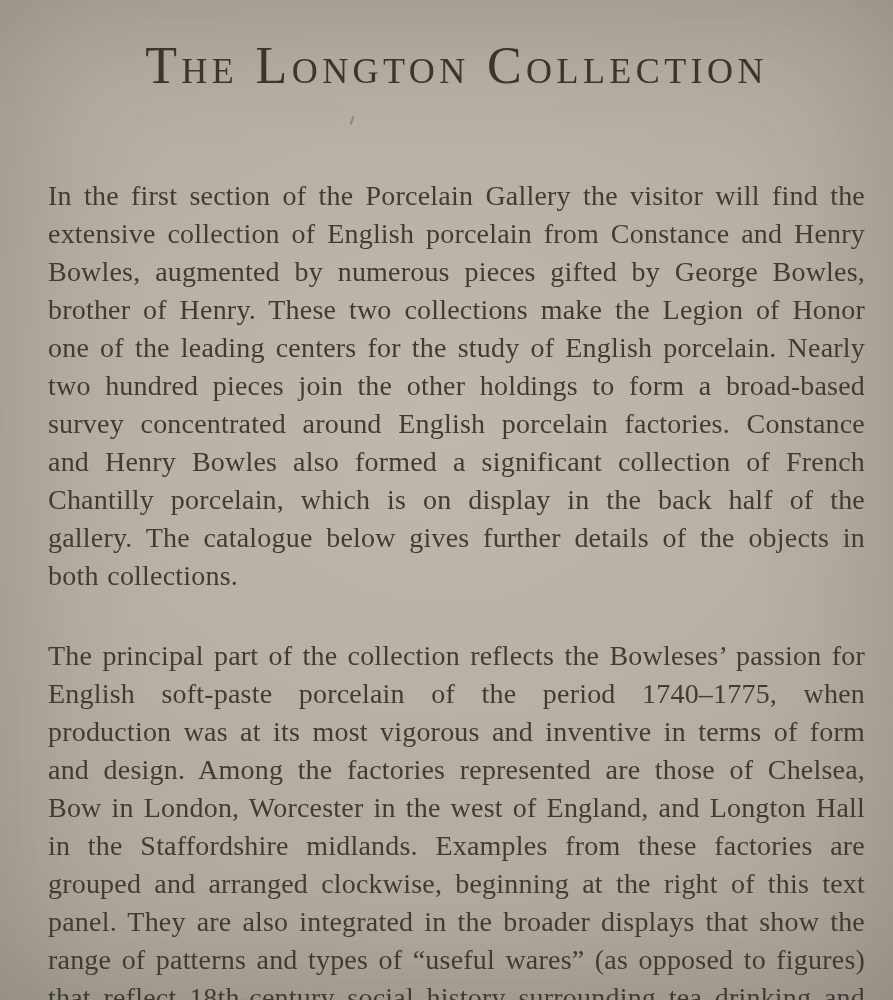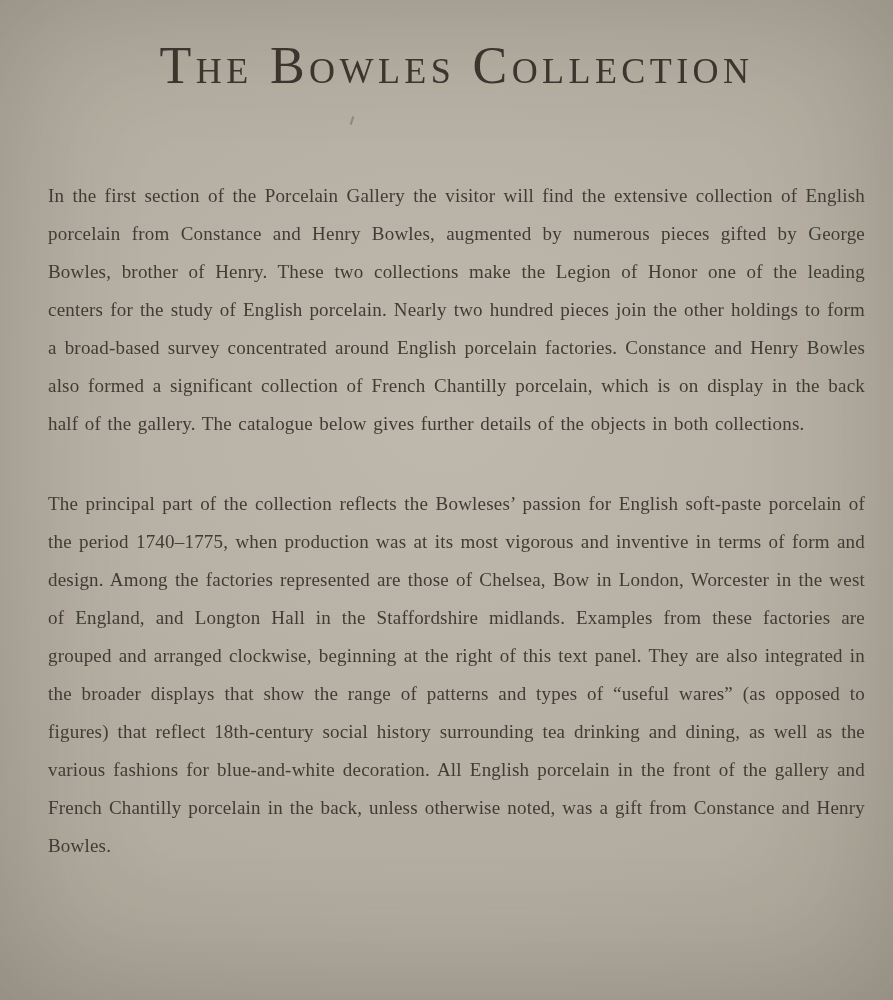--- a/index.html
+++ b/index.html
@@ -46,34 +46,34 @@
     height: 9px;
     background: #847d70;
     transform: rotate(18deg);
     border-radius: 1px;
     opacity: 0.8;
   }
   .panel-body {
     margin-top: 82px;
   }
   .panel-paragraph {
-    font-size: 19px;
+    font-size: 28px;
     line-height: 38px;
     color: var(--body-color);
     text-align: justify;
     letter-spacing: 0.2px;
     word-spacing: 1.5px;
   }
   .panel-paragraph + .panel-paragraph {
     margin-top: 42px;
   }
 </style>
 </head>
 <body>
 
 <div class="panel">
-  <h1 class="panel-title">The Bowles Collection</h1>
+  <h1 class="panel-title">The Longton Collection</h1>
   <span class="scratch-mark"></span>
   <div class="panel-body">
       <p class="panel-paragraph">In the first section of the Porcelain Gallery the visitor will find the extensive collection of English porcelain from Constance and Henry Bowles, augmented by numerous pieces gifted by George Bowles, brother of Henry. These two collections make the Legion of Honor one of the leading centers for the study of English porcelain. Nearly two hundred pieces join the other holdings to form a broad-based survey concentrated around English porcelain factories. Constance and Henry Bowles also formed a significant collection of French Chantilly porcelain, which is on display in the back half of the gallery. The catalogue below gives further details of the objects in both collections.</p>
       <p class="panel-paragraph">The principal part of the collection reflects the Bowleses’ passion for English soft-paste porcelain of the period 1740–1775, when production was at its most vigorous and inventive in terms of form and design. Among the factories represented are those of Chelsea, Bow in London, Worcester in the west of England, and Longton Hall in the Staffordshire midlands. Examples from these factories are grouped and arranged clockwise, beginning at the right of this text panel. They are also integrated in the broader displays that show the range of patterns and types of “useful wares” (as opposed to figures) that reflect 18th-century social history surrounding tea drinking and dining, as well as the various fashions for blue-and-white decoration. All English porcelain in the front of the gallery and French Chantilly porcelain in the back, unless otherwise noted, was a gift from Constance and Henry Bowles.</p>
     </div>
 </div>
 
 </body></html>

